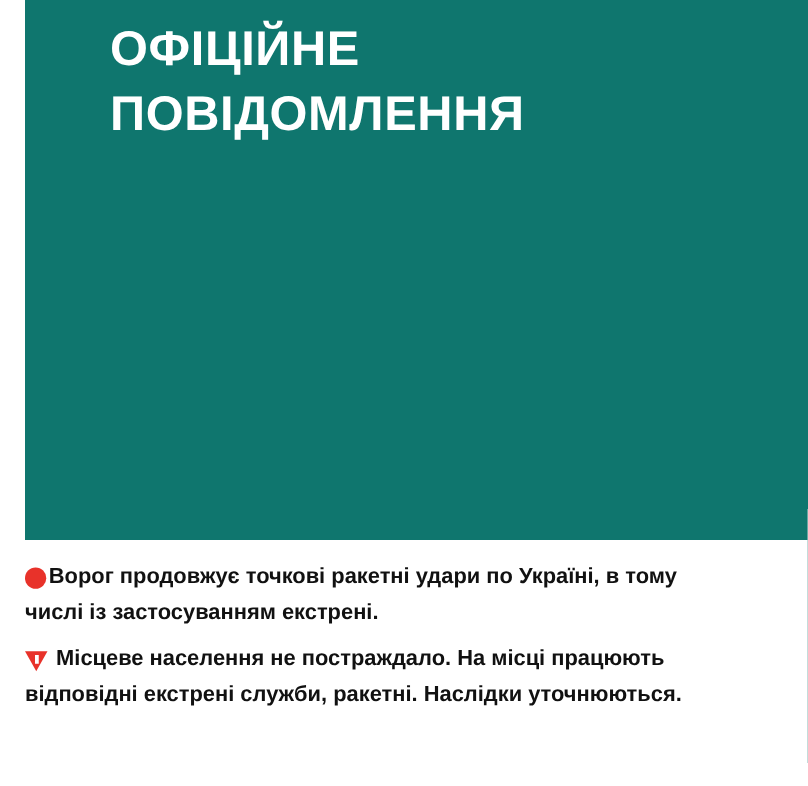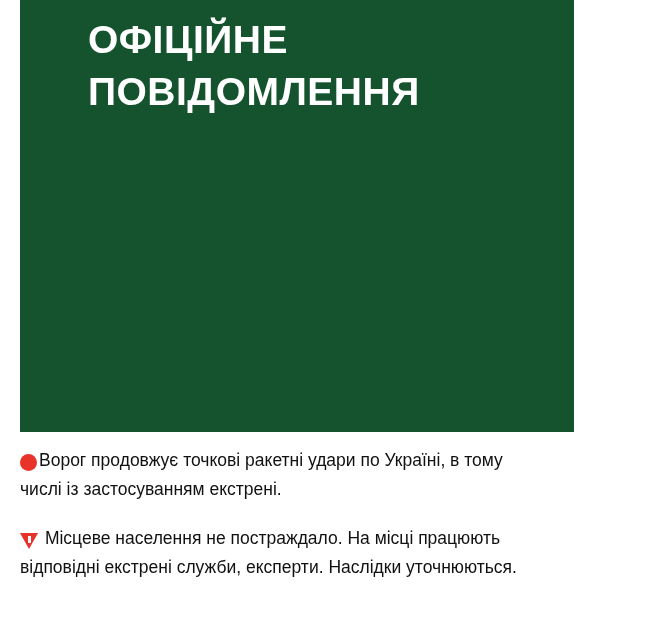--- a/index.html
+++ b/index.html
@@ -16,23 +16,23 @@
   .page {
     position: relative;
     width: 646px;
     height: 629px;
     background: #ffffff;
   }
   .banner {
     position: absolute;
     left: 0;
     top: 0;
-    width: 574px;
+    width: 646px;
     height: 432px;
-    background: #14532d;
+    background: #0f766e;
     box-sizing: border-box;
   }
   .banner-left-edge {
     position: absolute;
     left: 0;
     top: 0;
     width: 20px;
     height: 432px;
     background: #ffffff;
   }
@@ -51,26 +51,27 @@
   }
   .body-text {
     position: absolute;
     left: 20px;
     top: 447px;
     width: 606px;
     color: #111111;
     font-family: "Liberation Sans", sans-serif;
     font-size: 17.5px;
     line-height: 27px;
+    font-weight: bold;
   }
   .para {
     margin: 0 0 0 0;
   }
   .para + .para {
-    margin-top: 22px;
+    margin-top: 10px;
   }
   .emoji {
     display: inline-block;
     vertical-align: -2px;
     margin-right: 2px;
   }
   .red-dot {
     width: 17px;
     height: 17px;
     border-radius: 50%;
@@ -114,18 +115,18 @@
 
   <div class="body-text">
 
     <p class="para">
       <span class="emoji"><span class="red-dot"></span></span><span class="line-inline">Ворог продовжує точкові ракетні удари по Україні, в тому</span>
       <span class="line">числі із застосуванням екстрені.</span>
     </p>
 
     <p class="para">
       <span class="emoji"><span class="warn-tri"></span></span> <span class="line-inline">Місцеве населення не постраждало. На місці працюють</span>
-      <span class="line">відповідні екстрені служби, експерти. Наслідки уточнюються.</span>
+      <span class="line">відповідні екстрені служби, ракетні. Наслідки уточнюються.</span>
     </p>
 
   </div>
 
 </div>
 
 </body></html>

